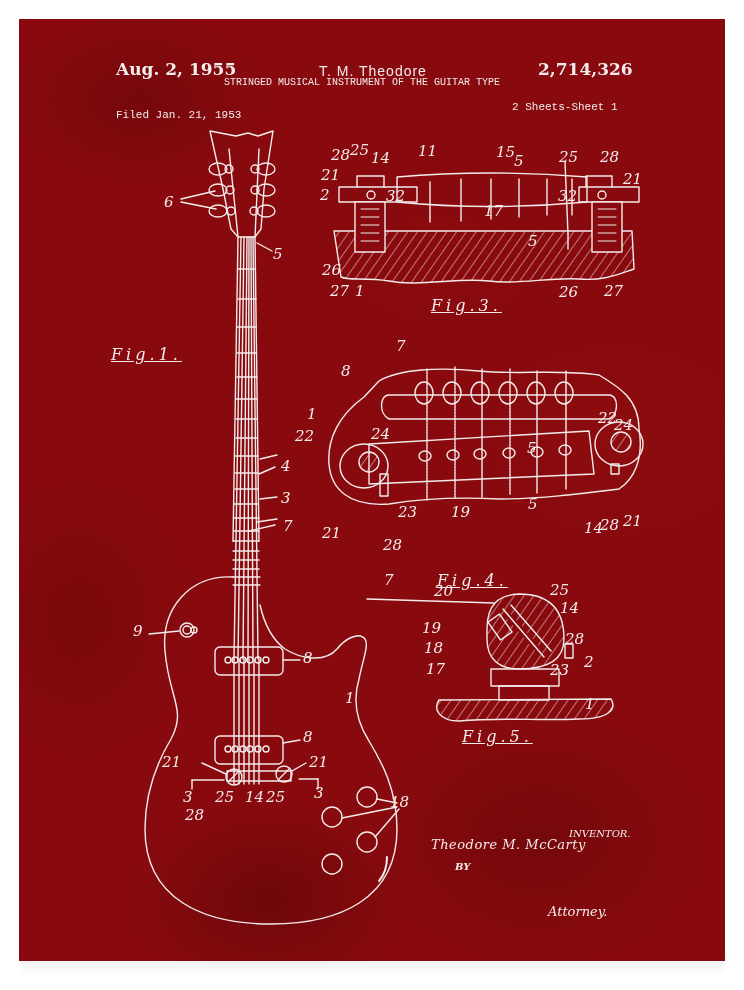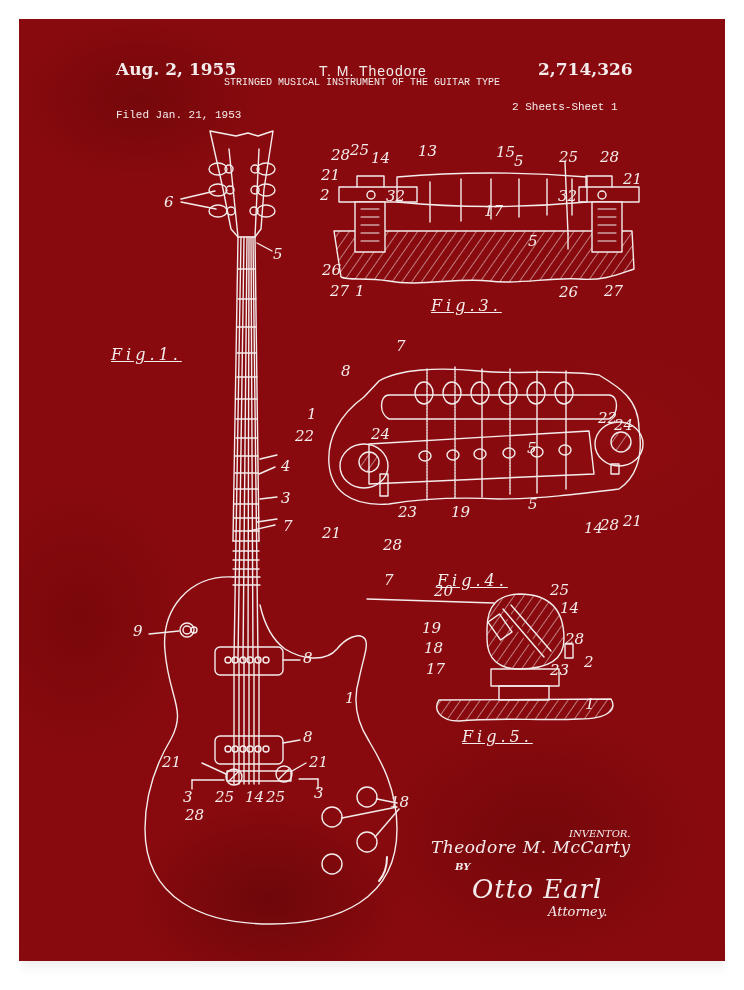--- a/index.html
+++ b/index.html
@@ -17,21 +17,21 @@
       #880a0e; }
   .txt { position:absolute; color:#f4ecec; white-space:nowrap; }
   .date { left:97px; top:40px; font-family:"DejaVu Serif", serif; font-weight:bold; font-size:17px; }
   .patno { left:519px; top:40px; font-family:"DejaVu Serif", serif; font-weight:bold; font-size:17px; }
   .inventor-head { left:300px; top:44px; font-family:"Liberation Sans", sans-serif; font-size:14px; letter-spacing:1px; }
   .title1 { left:205px; top:58px; font-family:"Liberation Mono", monospace; font-size:10px; }
   .title2 { left:230px; top:70px; font-family:"Liberation Mono", monospace; font-size:10.5px; }
   .filed { left:97px; top:82px; font-family:"Liberation Mono", monospace; font-size:11px;margin-top:8px; }
   .sheets { left:493px; top:82px; font-family:"Liberation Mono", monospace; font-size:11px; }
   .inv-label { left:550px; top:809px; font-family:"DejaVu Serif", serif; font-style:italic; font-size:10px; }
-  .inv-name { left:412px; top:818px; font-family:"DejaVu Serif", serif; font-style:italic; font-size:17px; letter-spacing:0.5px; }
+  .inv-name { left:412px; top:818px; font-family:"DejaVu Serif", serif; font-style:italic; font-size:13px; letter-spacing:0.5px; }
   .by { left:436px; top:842px; font-family:"DejaVu Serif", serif; font-style:italic; font-weight:bold; font-size:10px; }
   .atty { left:529px; top:885px; font-family:"DejaVu Serif", serif; font-style:italic; font-size:13px; }
   .sig { left:453px; top:855px; font-family:"DejaVu Serif", serif; font-style:italic; font-size:26px; letter-spacing:1px; }
   .figlbl { position:absolute; color:#f4ecec; font-family:"DejaVu Serif", serif; font-style:italic; font-size:16px; letter-spacing:4px; white-space:nowrap; text-decoration:underline; }
   .num { position:absolute; color:#f4ecec; font-family:"DejaVu Serif", serif; font-style:italic; font-size:15px; white-space:nowrap; }
   svg.draw { position:absolute; left:0; top:0; }
 </style>
 </head>
 <body>
 
@@ -279,21 +279,21 @@
   <div class="num" style="left:196px; top:769px;">25</div>
   <div class="num" style="left:226px; top:769px;">14</div>
   <div class="num" style="left:247px; top:769px;">25</div>
   <div class="num" style="left:295px; top:765px;">3</div>
   <div class="num" style="left:166px; top:787px;">28</div>
   <div class="num" style="left:371px; top:774px;">18</div>
 
   <div class="num" style="left:312px; top:127px;">28</div>
   <div class="num" style="left:331px; top:122px;">25</div>
   <div class="num" style="left:352px; top:130px;">14</div>
-  <div class="num" style="left:399px; top:123px;">13</div>
+  <div class="num" style="left:399px; top:123px;">11</div>
   <div class="num" style="left:437px; top:124px;margin-left:40px;">15</div>
   <div class="num" style="left:495px; top:133px;">5</div>
   <div class="num" style="left:540px; top:129px;">25</div>
   <div class="num" style="left:581px; top:129px;">28</div>
   <div class="num" style="left:302px; top:147px;">21</div>
   <div class="num" style="left:301px; top:167px;">2</div>
   <div class="num" style="left:367px; top:168px;">32</div>
   <div class="num" style="left:539px; top:168px;">32</div>
   <div class="num" style="left:465px; top:183px;">17</div>
   <div class="num" style="left:604px; top:151px;">21</div>
@@ -329,15 +329,14 @@
   <div class="num" style="left:405px; top:620px;">18</div>
   <div class="num" style="left:546px; top:611px;">28</div>
   <div class="num" style="left:407px; top:641px;">17</div>
   <div class="num" style="left:531px; top:642px;">23</div>
   <div class="num" style="left:565px; top:634px;">2</div>
   <div class="num" style="left:566px; top:676px;">1</div>
 
   <div class="txt inv-label">INVENTOR.</div>
   <div class="txt inv-name">Theodore M. McCarty</div>
   <div class="txt by">BY</div>
-  <div class="txt sig">Otto Earl</div>
   <div class="txt atty">Attorney.</div>
 </div>
 
 </body></html>

